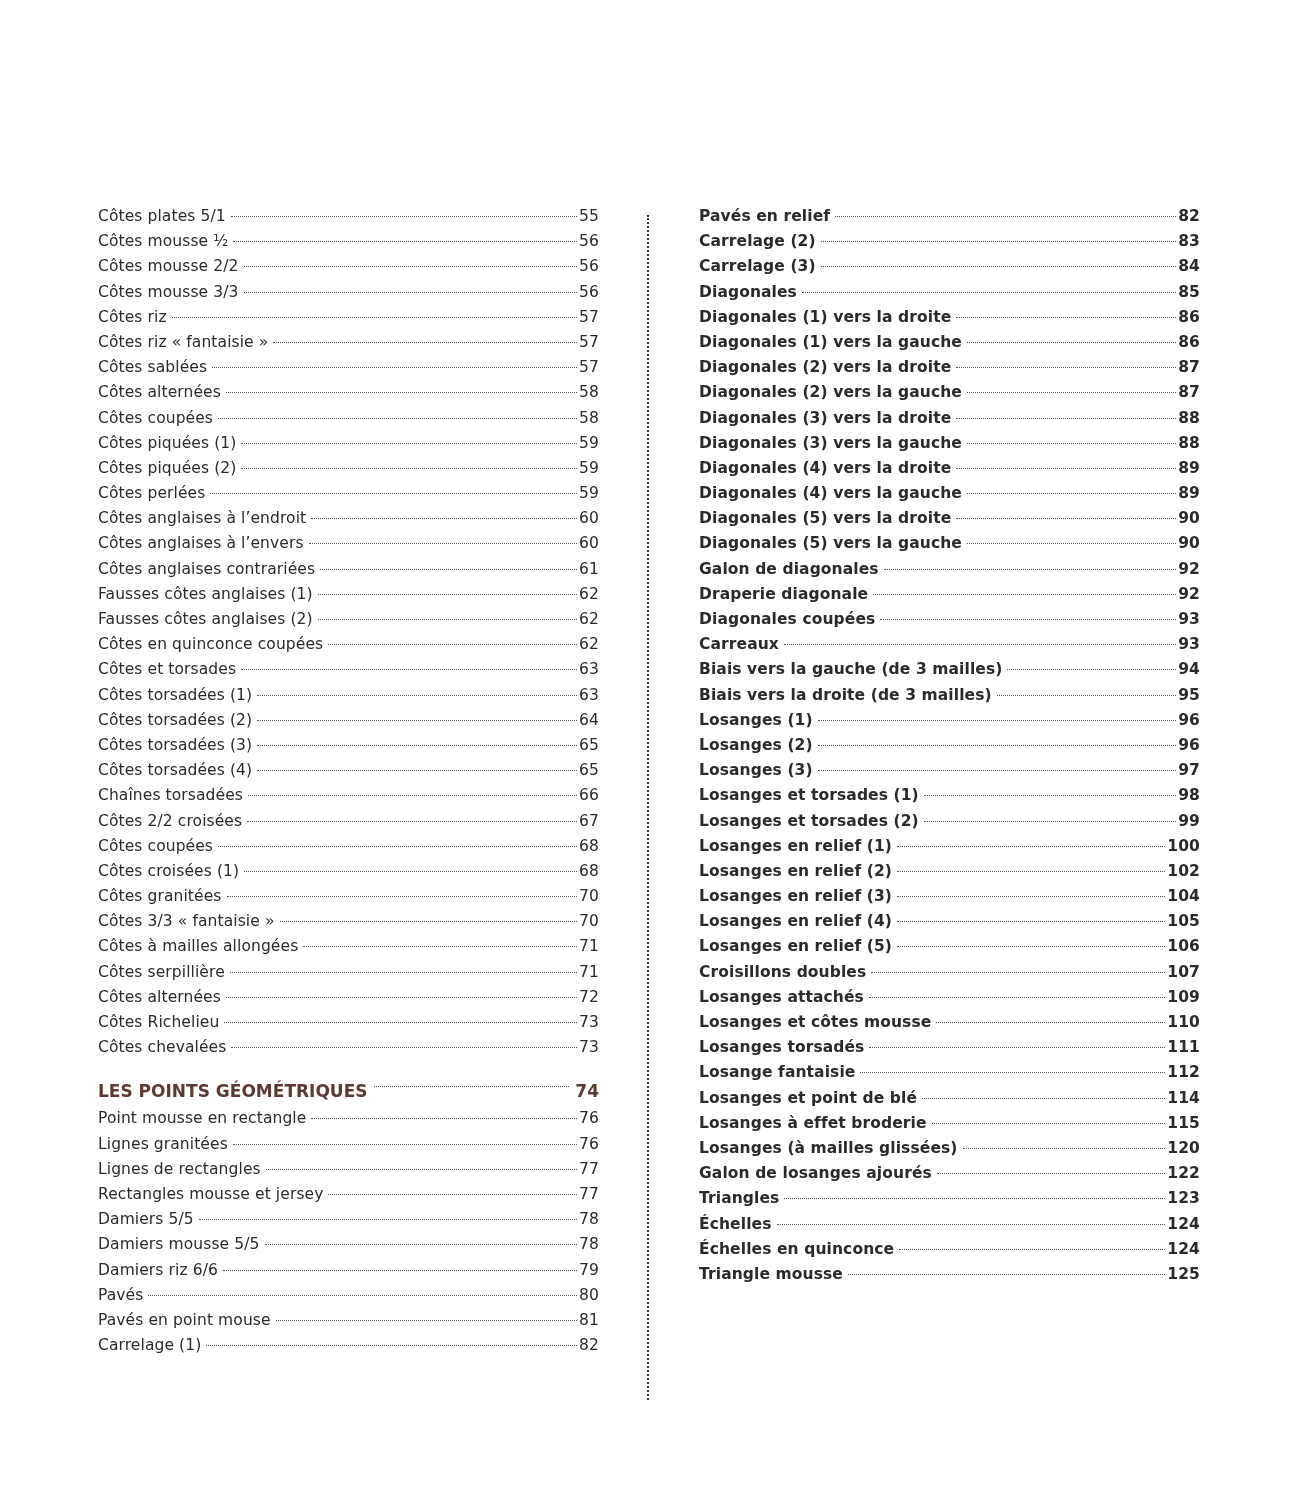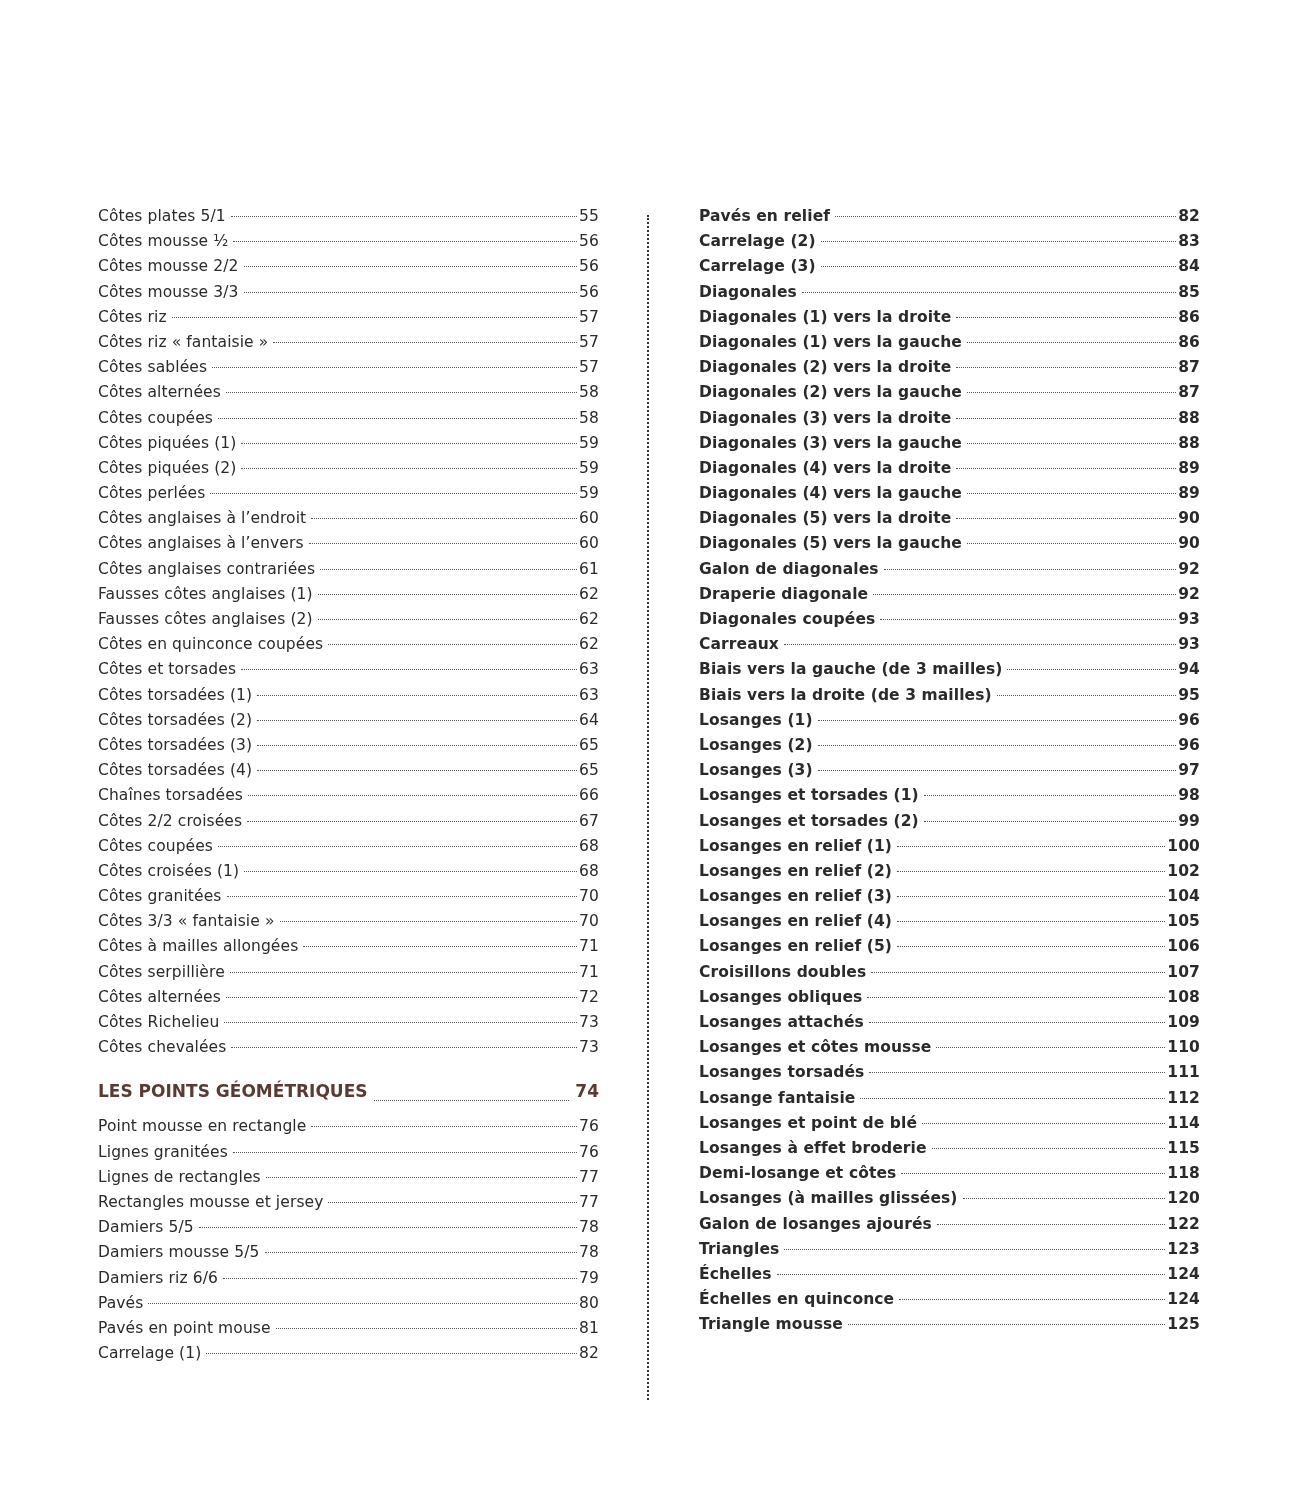--- a/index.html
+++ b/index.html
@@ -4,21 +4,21 @@
 <style>
   html, body { margin: 0; padding: 0; background: #ffffff; }
   body { width: 1304px; height: 1500px; position: relative; font-family: "DejaVu Sans", sans-serif; color: #2a2a2a; }
   .col { position: absolute; top: 204px; }
   .col-left { left: 98px; width: 501px; }
   .col-right { left: 699px; width: 501px; font-weight: bold; }
   .row { display: flex; align-items: baseline; height: 25.2px; font-size: 15.5px; line-height: 25.2px; white-space: nowrap; letter-spacing: 0.1px; }
   .row .label { flex: 0 0 auto; padding-right: 4px; }
   .row .leader { flex: 1 1 auto; border-bottom: 1px dotted #555; transform: translateY(-4px); margin: 0 1px; min-width: 10px; }
   .row .page { flex: 0 0 auto; text-align: right; padding-left: 1px; }
-  .section-row { display: flex; align-items: flex-end; height: 30px; margin-top: 16px; margin-bottom: 8px; font-size: 17px; font-weight: bold; color: #5a3a32; line-height: 30px; white-space: nowrap; }
+  .section-row { display: flex; align-items: center; height: 30px; margin-top: 16px; margin-bottom: 0; font-size: 17px; font-weight: bold; color: #5a3a32; line-height: 30px; white-space: nowrap; }
   .section-row .label { padding-right: 6px; }
   .section-row .leader { flex: 1 1 auto; border-bottom: 1px dotted #555; transform: translateY(-5px); margin-right: 6px; }
   .divider { position: absolute; left: 647px; top: 215px; height: 1185px; border-left: 2px dotted #333; }
 </style>
 </head>
 <body>
 
 <div class="col col-left">
   <div id="left-before">
       <div class="row">
@@ -404,25 +404,20 @@
         <span class="label">Losanges en relief (5)</span>
         <span class="leader"></span>
         <span class="page">106</span>
       </div>
       <div class="row">
         <span class="label">Croisillons doubles</span>
         <span class="leader"></span>
         <span class="page">107</span>
       </div>
       <div class="row">
-        <span class="label">Losanges obliques</span>
-        <span class="leader"></span>
-        <span class="page">108</span>
-      </div>
-      <div class="row">
         <span class="label">Losanges attachés</span>
         <span class="leader"></span>
         <span class="page">109</span>
       </div>
       <div class="row">
         <span class="label">Losanges et côtes mousse</span>
         <span class="leader"></span>
         <span class="page">110</span>
       </div>
       <div class="row">
@@ -437,25 +432,20 @@
       </div>
       <div class="row">
         <span class="label">Losanges et point de blé</span>
         <span class="leader"></span>
         <span class="page">114</span>
       </div>
       <div class="row">
         <span class="label">Losanges à effet broderie</span>
         <span class="leader"></span>
         <span class="page">115</span>
-      </div>
-      <div class="row">
-        <span class="label">Demi-losange et côtes</span>
-        <span class="leader"></span>
-        <span class="page">118</span>
       </div>
       <div class="row">
         <span class="label">Losanges (à mailles glissées)</span>
         <span class="leader"></span>
         <span class="page">120</span>
       </div>
       <div class="row">
         <span class="label">Galon de losanges ajourés</span>
         <span class="leader"></span>
         <span class="page">122</span>

